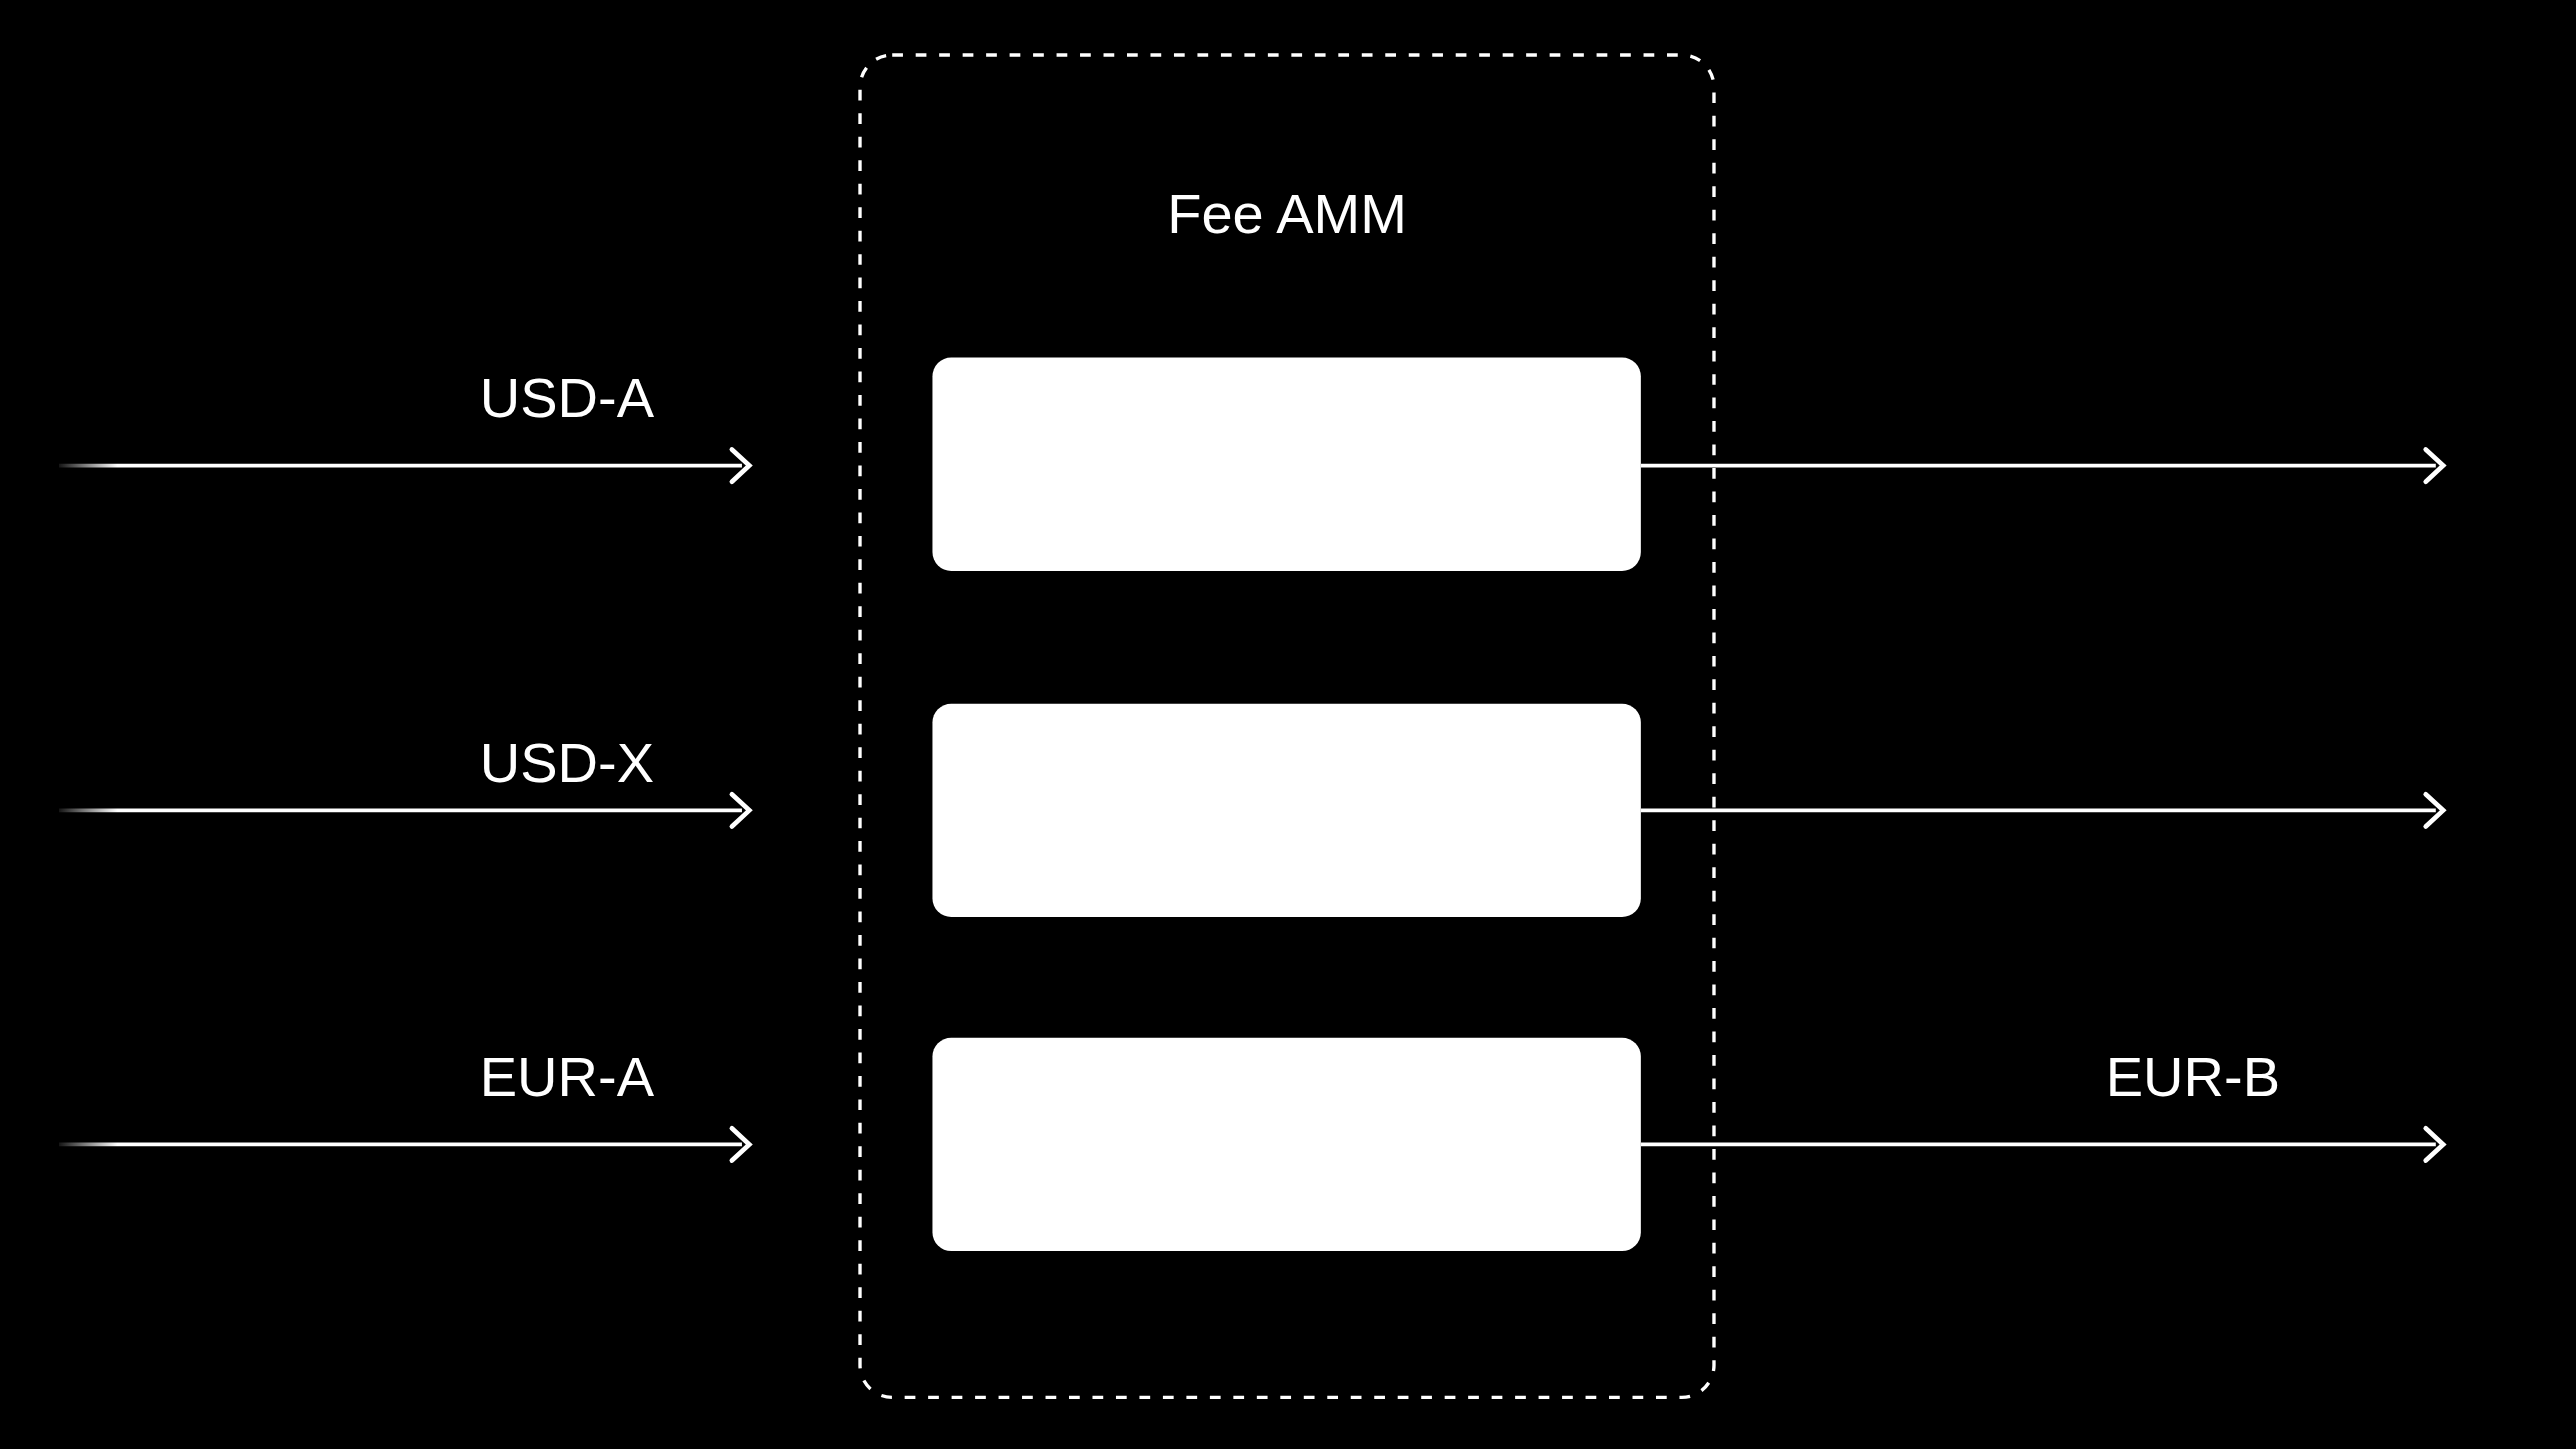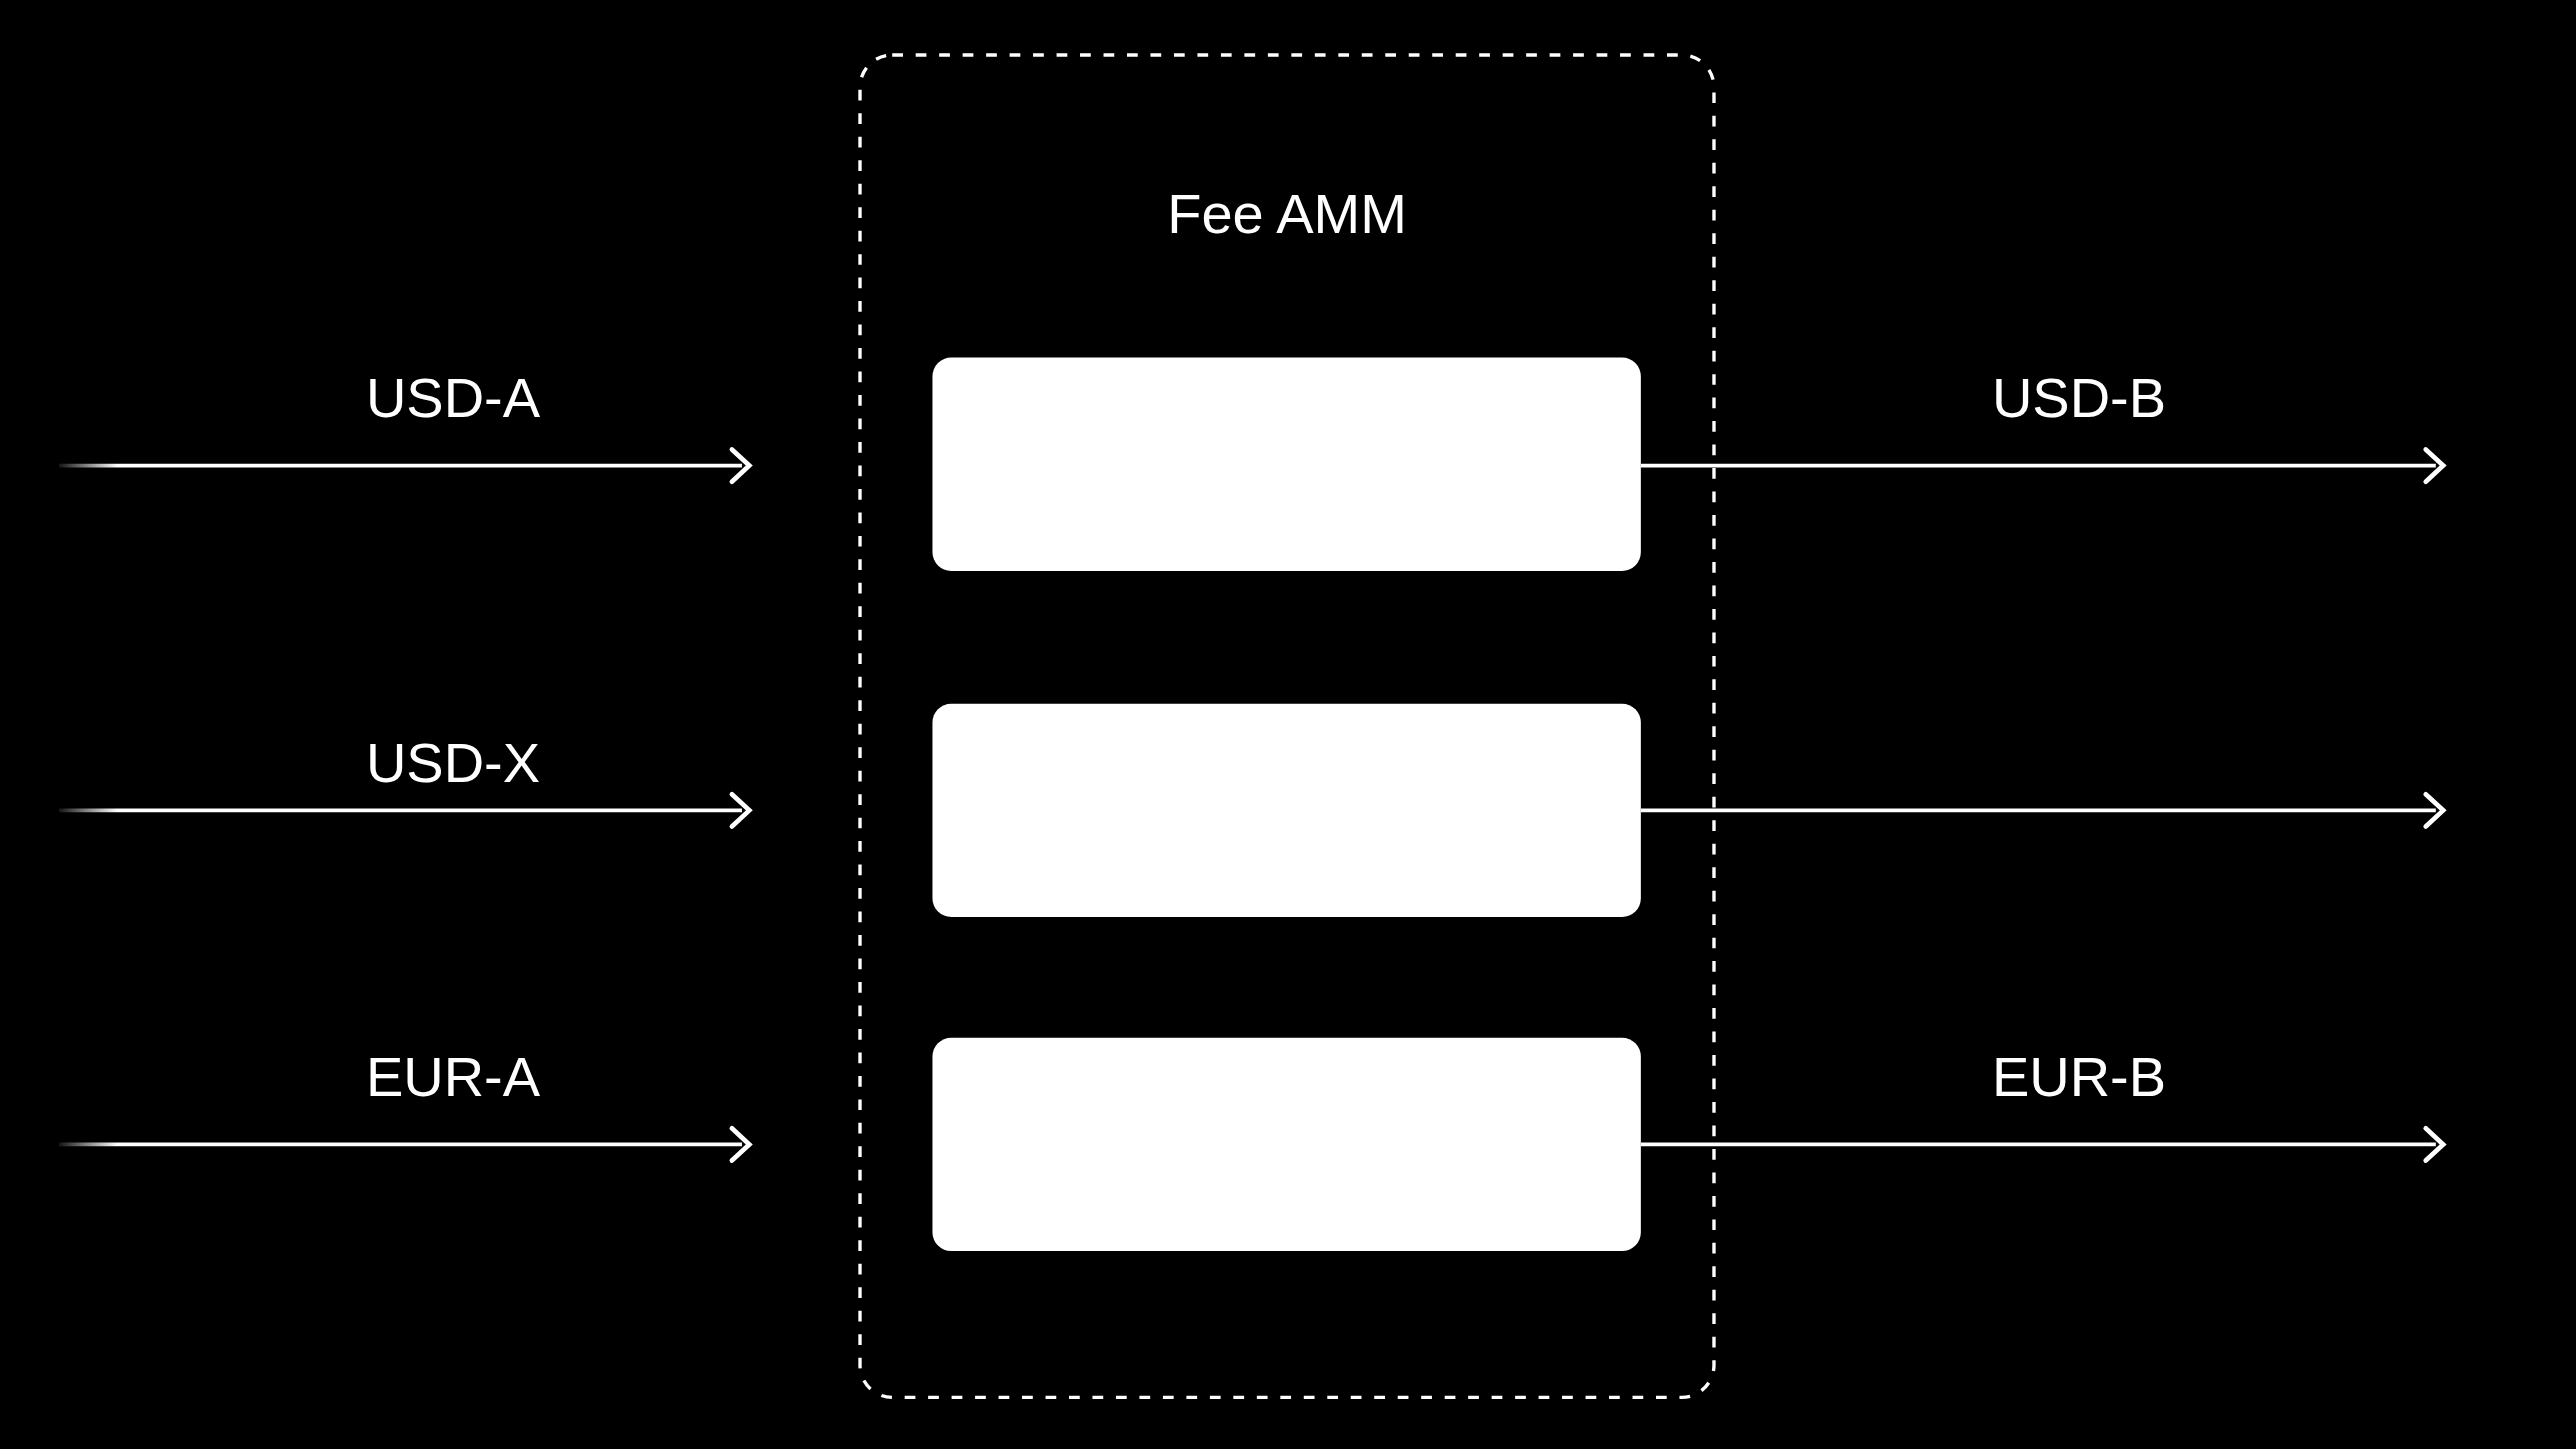--- a/index.html
+++ b/index.html
@@ -25,21 +25,21 @@
     height: 1449px;
   }
   .label {
     position: absolute;
     color: #ffffff;
     font-size: 56px;
     font-weight: 500;
     line-height: 54px;
     height: 54px;
     width: 402px;
-    text-align: center;
+    text-align: right;
     white-space: nowrap;
     letter-spacing: 0px;
   }
   .title {
     position: absolute;
     left: 860px;
     top: 180px;
     width: 854px;
     height: 67px;
     line-height: 67px;
@@ -89,17 +89,16 @@
     <line x1="2446" y1="1706" x2="3631" y2="1706" stroke="#ffffff" stroke-width="5.5"></line>
     <polyline points="3616,1682 3642,1706 3616,1730" fill="none" stroke="#ffffff" stroke-width="7" stroke-linecap="round" stroke-linejoin="miter"></polyline>
   </svg>
 
   <div class="title">Fee AMM</div>
 
   <div class="label in-label row1">USD-A</div>
   <div class="label in-label row2">USD-X</div>
   <div class="label in-label row3">EUR-A</div>
 
-  <div class="label out-label row1">USD-B</div>
   <div class="label out-label row3">EUR-B</div>
 
 </div>
 
 
 </body></html>

